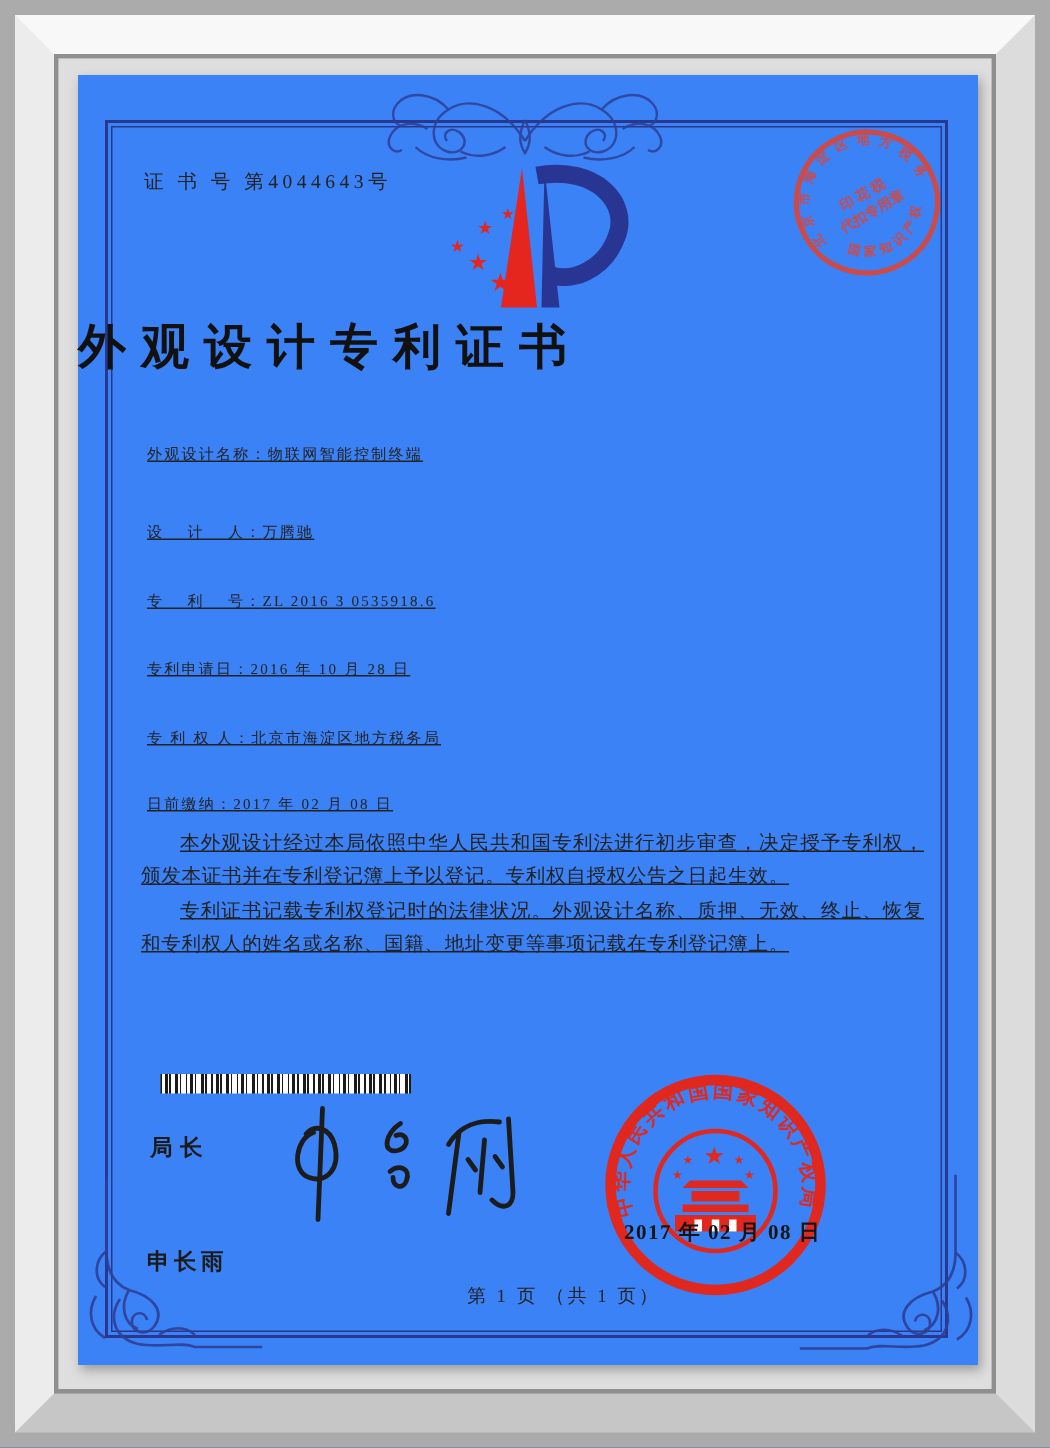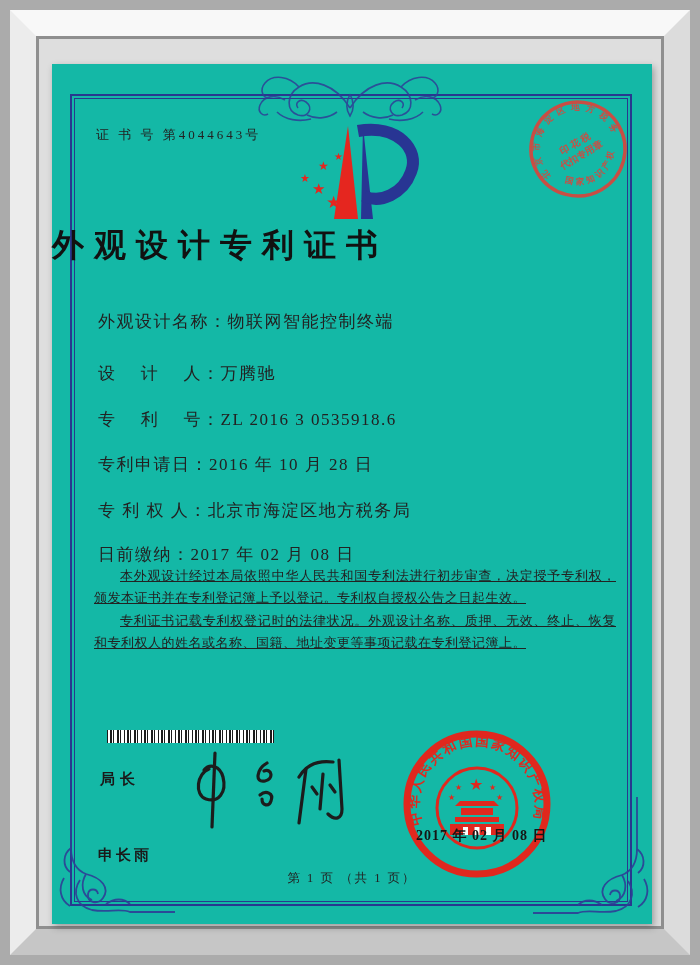--- a/index.html
+++ b/index.html
@@ -3,47 +3,47 @@
 <meta charset="utf-8">
 <style>
   html,body{margin:0;padding:0;background:#888;}
   .stage{position:relative;width:700px;height:965px;background:#ababab;overflow:hidden;
          font-family:"Liberation Serif","DejaVu Serif",serif;}
   
   .frame-bevel{position:absolute;inset:10px;border:26px solid;
     border-color:#f8f8f8 #dcdcdc #c6c6c6 #ececec;}
   .frame-line{position:absolute;inset:36px;border:3px solid #8f8f8f;}
   .mat{position:absolute;inset:39px;background:#dedede;}
-  .paper{position:absolute;left:52px;top:64px;width:600px;height:860px;background:#14b8a6;
+  .paper{position:absolute;left:52px;top:50px;width:600px;height:860px;background:#3b82f6;
          box-shadow:2px 3px 7px rgba(0,0,0,.3);}
   
   .bborder{position:absolute;left:18px;top:30px;right:20px;bottom:18px;border:2px solid #28388f;}
   .bborder-inner{position:absolute;inset:2px;border:1px solid #28388f;}
   .cert-no{position:absolute;left:44px;top:62px;font-size:13px;letter-spacing:3px;color:#222;}
   .logo{position:absolute;left:230px;top:58px;width:145px;height:105px;}
   .title{position:absolute;left:0;top:160px;width:100%;font-size:32px;
          font-weight:bold;letter-spacing:10px;color:#111;}
-  .frow{position:absolute;left:46px;font-size:17px;letter-spacing:1.5px;color:#222;white-space:nowrap;}
+  .frow{position:absolute;left:46px;font-size:10px;letter-spacing:1.5px;color:#222;white-space:nowrap;text-decoration:underline;}
   .body-text{position:absolute;left:42px;top:501px;width:522px;font-size:13px;line-height:22.4px;
              text-align:justify;letter-spacing:.5px;color:#222;}
   .body-text p{margin:0;text-indent:2em;text-decoration:underline;}
   .barcode{position:absolute;left:55px;top:666px;width:167px;height:13px;
     background:repeating-linear-gradient(90deg,#1a1a1a 0 1px,#fff 1px 3px,#1a1a1a 3px 5px,
       #fff 5px 6px,#1a1a1a 6px 7px,#fff 7px 10px,#1a1a1a 10px 12px,#fff 12px 13px,
       #1a1a1a 13px 14px,#fff 14px 17px);}
   .director-title{position:absolute;left:48px;top:706px;font-family:"Liberation Sans","DejaVu Sans",sans-serif;
     font-size:15px;font-weight:600;letter-spacing:5px;color:#1a1a1a;}
   .director-name{position:absolute;left:46px;top:738px;font-family:"Liberation Sans","DejaVu Sans",sans-serif;
     font-size:15px;font-weight:600;letter-spacing:3px;color:#1a1a1a;margin-top:44px;}
   .signature{position:absolute;left:135px;top:683px;width:178px;height:88px;}
   .seal{position:absolute;left:350px;top:665px;width:150px;height:150px;}
   .seal-date{position:absolute;left:364px;top:763px;font-size:14px;font-weight:600;
     letter-spacing:1px;color:#151515;z-index:6;white-space:nowrap;}
   .footer{position:absolute;left:0;top:806px;width:100%;text-align:center;font-size:12.5px;
-    letter-spacing:2px;color:#222;}
+    letter-spacing:2px;color:#222;padding-left:24px;}
   .stamp{position:absolute;left:471px;top:30px;width:110px;height:110px;transform:rotate(-30deg);opacity:.92;}
   .orn{position:absolute;}
   .orn-top{left:203px;top:4px;width:190px;height:58px;}
   .orn-bl{left:-2px;top:736px;width:125px;height:122px;}
   .orn-br{right:-6px;top:733px;width:125px;height:126px;transform:scaleX(-1);}
   svg{display:block;}
 </style>
 </head>
 <body>
 

